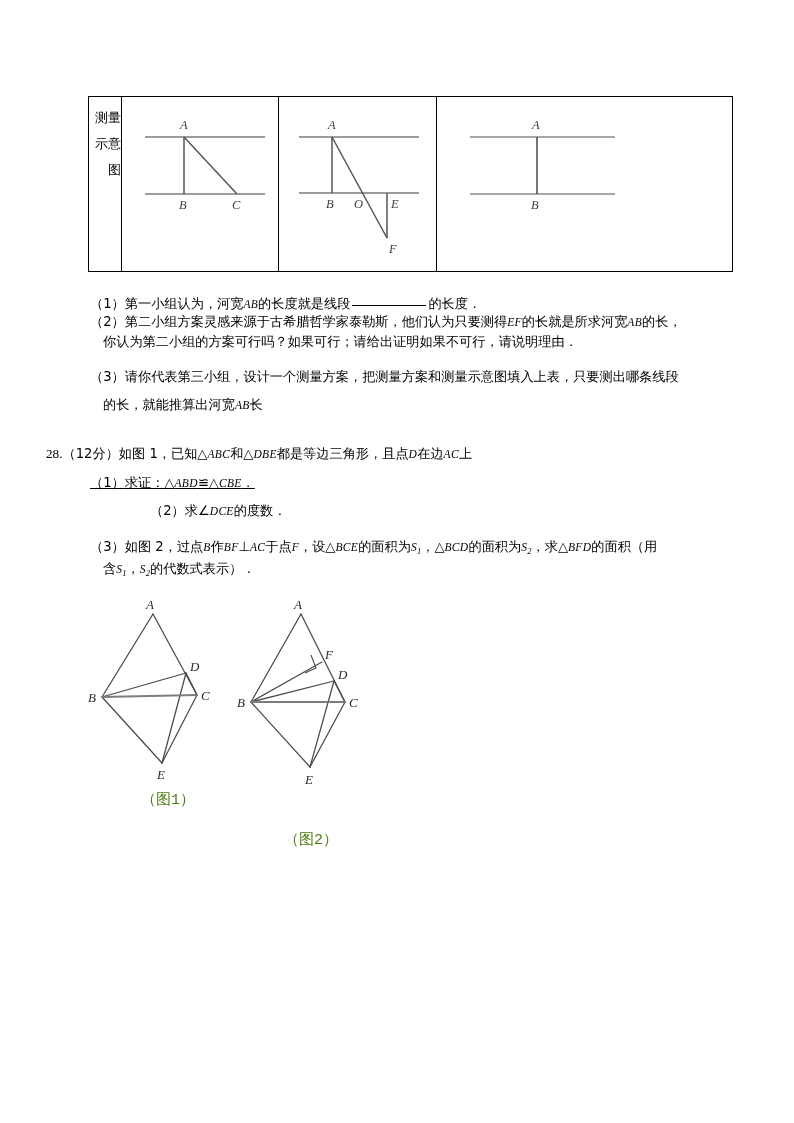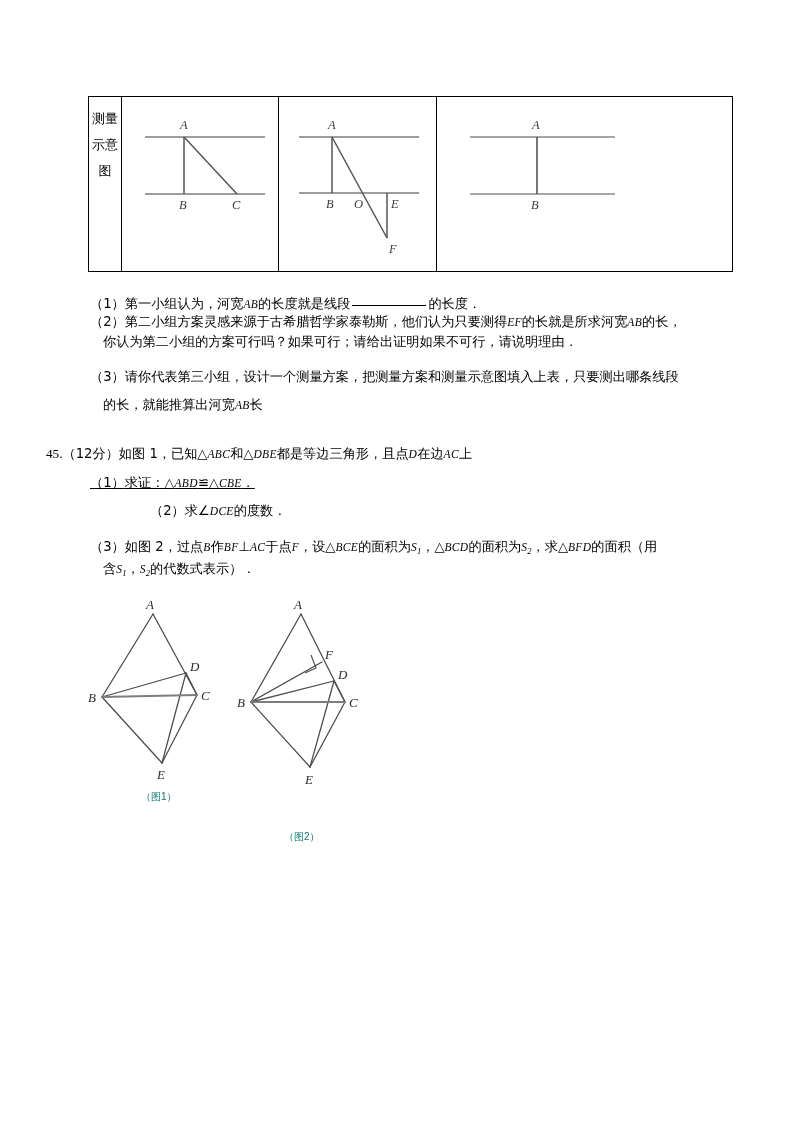--- a/index.html
+++ b/index.html
@@ -33,23 +33,23 @@
     position: relative;
   }
   .col-label { width: 32px; }
   .col-fig1  { width: 156px; }
   .col-fig2  { width: 157px; }
   .col-fig3  { width: 295px; }
 
   .vert-label {
     font-size: 13px;
     line-height: 26px;
-    text-align: center;
+    text-align: right;
     padding-top: 9px;
-    font-family: Liberation Serif, serif;
+    font-family: Liberation Mono, monospace;
     letter-spacing: 0px;
   }
   .vert-label span { display: block; }
 
   .fig-cell-svg { display: block; }
 
   
   .qline {
     position: absolute;
     font-size: 13.2px;
@@ -81,23 +81,23 @@
   #figures {
     position: absolute;
     left: 0;
     top: 0;
     width: 794px;
     height: 1123px;
     pointer-events: none;
   }
   .fig-caption {
     position: absolute;
-    font-size: 10px;
-    font-family: Liberation Sans, sans-serif;
-    color: #0f766e;
+    font-size: 15px;
+    font-family: Liberation Mono, monospace;
+    color: #4d7c0f;
   }
 </style>
 </head>
 <body>
 
 <table id="measure-table">
   <tbody>
       <tr>
     <td class="col-label">
       <div class="vert-label">
@@ -169,21 +169,21 @@
 
 <div class="qline" style="left:90px; top:368px;">
   <span>（3）</span><span>请你代表第三小组，设计一个测量方案，把测量方案和测量示意图填入上表，只要测出哪条线段</span>
 </div>
 
 <div class="qline" style="left:103px; top:396px;">
   <span>的长，就能推算出河宽</span><i class="mi">AB</i><span>长</span>
 </div>
 
 <div class="qline" style="left:46px; top:445px;">
-  <span style="font-family:'Liberation Serif',serif;">45.</span><span>（12分）</span><span>如图 1，已知△</span><i class="mi">ABC</i><span>和△</span><i class="mi">DBE</i><span>都是等边三角形，且点</span><i class="mi">D</i><span>在边</span><i class="mi">AC</i><span>上</span>
+  <span style="font-family:'Liberation Serif',serif;">28.</span><span>（12分）</span><span>如图 1，已知△</span><i class="mi">ABC</i><span>和△</span><i class="mi">DBE</i><span>都是等边三角形，且点</span><i class="mi">D</i><span>在边</span><i class="mi">AC</i><span>上</span>
 </div>
 
 <div class="qline" style="left:90px; top:474px;text-decoration:underline;">
   <span>（1）</span><span>求证：△</span><i class="mi">ABD</i><span>≌△</span><i class="mi">CBE</i><span>．</span>
 </div>
 
 <div class="qline" style="left:106px; top:502px;margin-left:44px;">
   <span>（2）</span><span>求∠</span><i class="mi">DCE</i><span>的度数．</span>
 </div>
 

